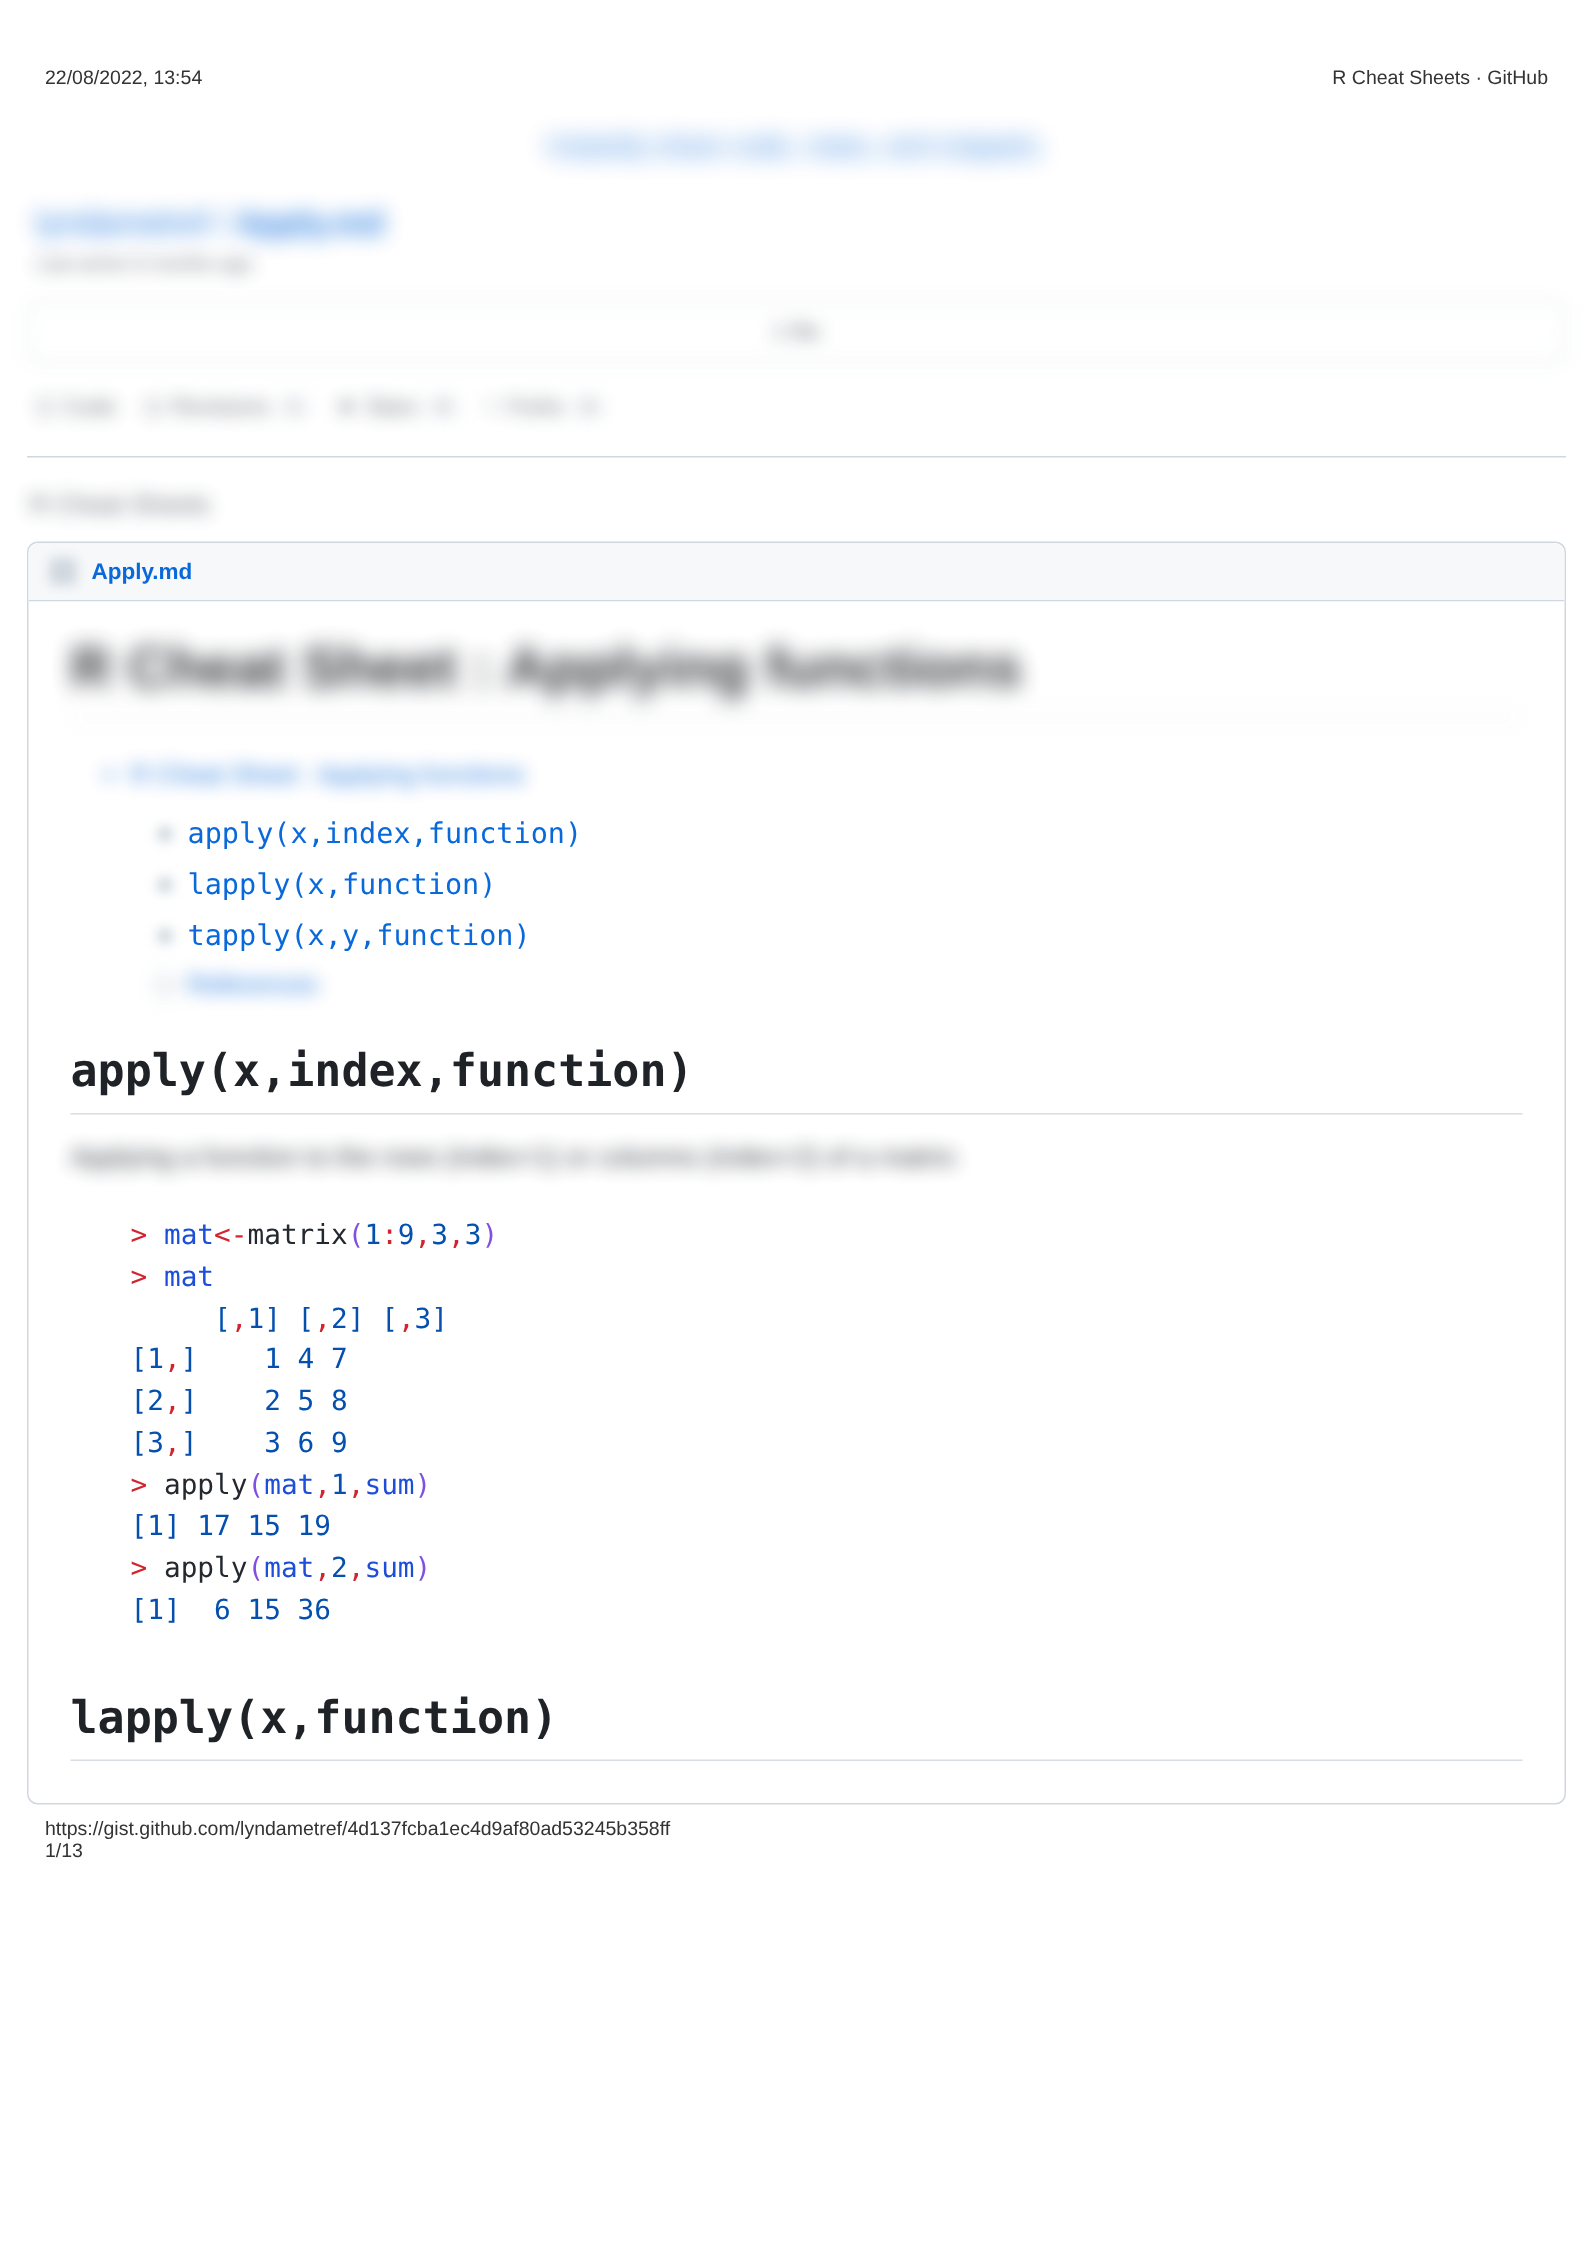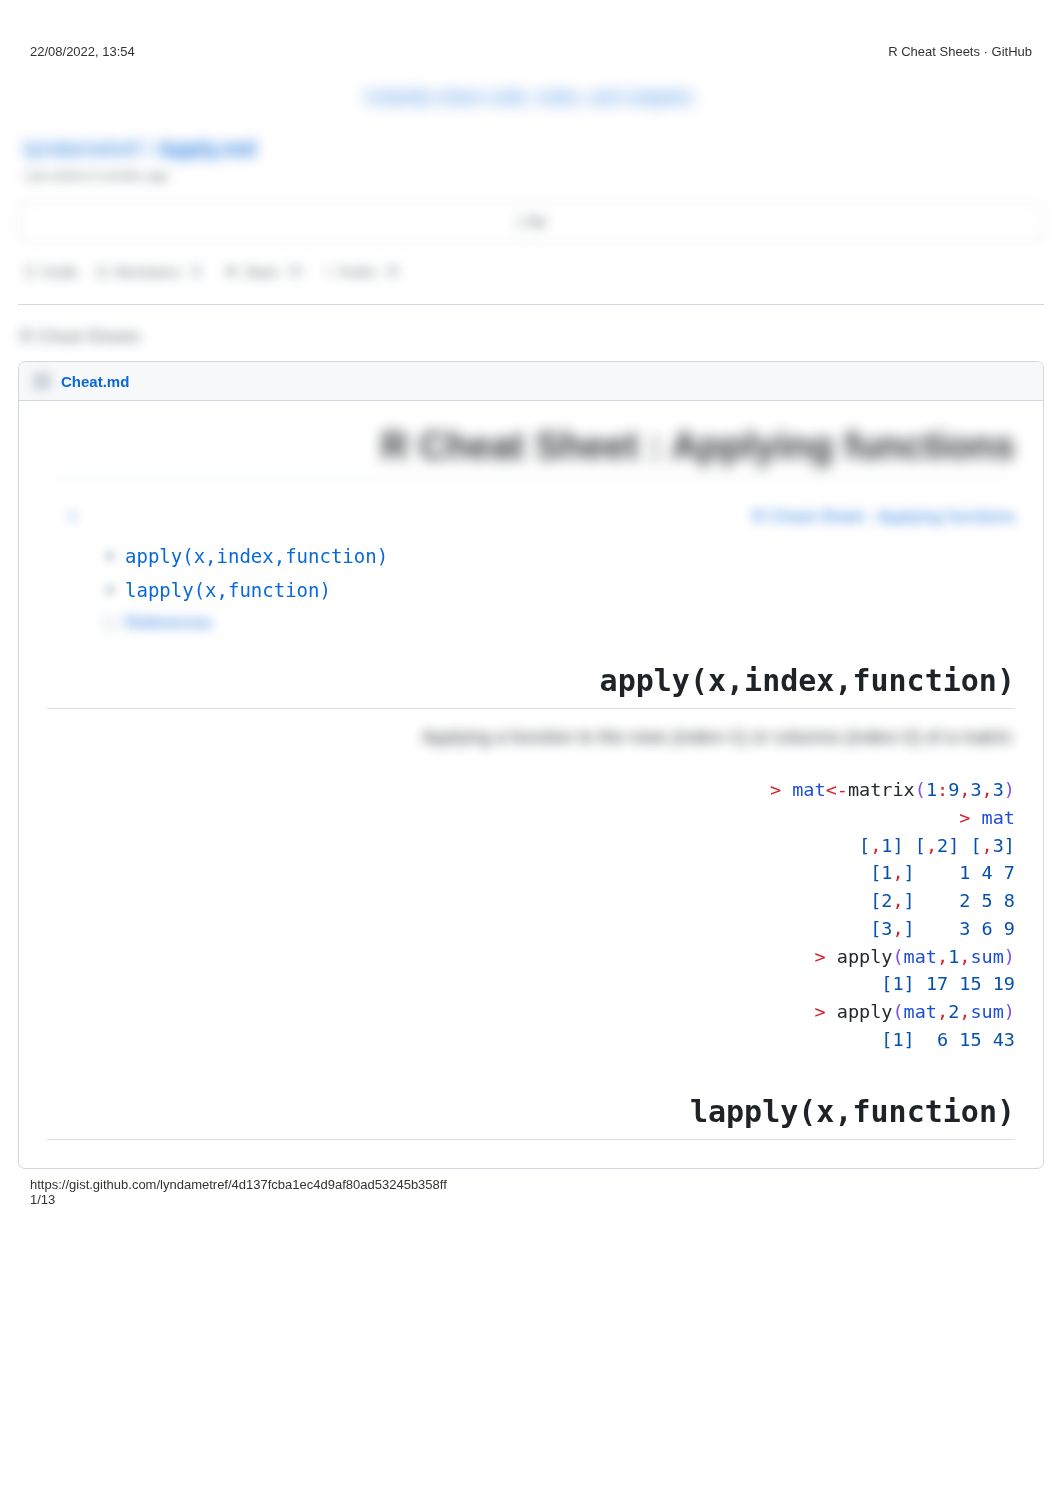--- a/index.html
+++ b/index.html
@@ -14,21 +14,21 @@
   .file-count-box { margin: 18px 10px 0; border: 1px solid #d0d7de; border-radius: 7px; padding: 11px 0; text-align: center; color: #57606a; font-size: 15px; filter: blur(6px); opacity: 0.9; }
   .actions-row { display: flex; gap: 18px; align-items: center; padding: 20px 16px 24px; filter: blur(6px); opacity: 0.9; }
   .action { display: flex; align-items: center; gap: 6px; color: #57606a; font-size: 15px; }
   .action .count { background: #eef1f3; border-radius: 10px; padding: 0 7px; font-size: 12px; color: #57606a; }
   .divider { height: 1px; background: #d0d7de; margin: 0 10px; }
   .description { padding: 22px 12px 14px; font-size: 17px; color: #57606a; filter: blur(6px); opacity: 0.9; }
   .file-box { margin: 0 10px; border: 1px solid #d0d7de; border-radius: 7px; }
   .file-header { display: flex; align-items: center; gap: 10px; padding: 10px 14px; background: #f6f8fa; border-bottom: 1px solid #d0d7de; border-radius: 7px 7px 0 0; }
   .file-icon { width: 18px; height: 18px; background: #d0d7de; border-radius: 3px; filter: blur(4px); }
   .file-name { color: #0969da; font-weight: 700; font-size: 15px; }
-  .file-body { padding: 24px 28px 10px; text-align: right; }
+  .file-body { padding: 24px 28px 10px; }
   .doc-title { font-size: 38px; font-weight: 800; color: #1f2328; padding-bottom: 10px; border-bottom: 1px solid #d8dee4; filter: blur(7px); opacity: 0.9; }
   .toc { margin: 24px 0 30px 20px; }
   .toc-root { list-style: disc; margin-left: 20px; }
   .toc-root > li { color: #0969da; font-size: 17px; filter: blur(6px); opacity: 0.9; padding: 4px 0; }
   .toc-sub { list-style: none; margin-left: 38px; margin-top: 8px; }
   .toc-sub li { padding: 6px 0; display: flex; align-items: center; gap: 10px; }
   .toc-bullet { width: 10px; height: 10px; background: #d0d7de; border-radius: 2px; filter: blur(4px); }
   .toc-sub a { color: #0969da; font-family: ui-monospace, SFMono-Regular, "SF Mono", Menlo, Consolas, monospace; font-size: 19px; text-decoration: none; }
   .toc-ref { color: #0969da; font-size: 17px; filter: blur(6px); opacity: 0.9; margin-left: 38px; margin-top: 6px; display: flex; align-items: center; gap: 10px; }
   h2.section { font-family: ui-monospace, SFMono-Regular, "SF Mono", Menlo, Consolas, monospace; font-size: 30px; font-weight: 800; color: #1f2328; padding-bottom: 10px; border-bottom: 1px solid #d8dee4; margin: 8px 0 18px; }
@@ -85,58 +85,62 @@
     </div>
   </div>
 
   <div class="divider"></div>
 
   <div class="description">R Cheat Sheets</div>
 
   <div class="file-box">
     <div class="file-header">
       <span class="file-icon"></span>
-      <a class="file-name">Cheat.md</a>
+      <a class="file-name">Apply.md</a>
     </div>
     <div class="file-body">
       <h1 class="doc-title">R Cheat Sheet : Applying functions</h1>
 
       <div class="toc">
         <ul class="toc-root">
           <li>R Cheat Sheet : Applying functions</li>
         </ul>
         <ul class="toc-sub">
           <li>
               <span class="toc-bullet"></span>
               <a>apply(x,index,function)</a>
             </li>
           <li>
               <span class="toc-bullet"></span>
               <a>lapply(x,function)</a>
+            </li>
+          <li>
+              <span class="toc-bullet"></span>
+              <a>tapply(x,y,function)</a>
             </li>
         </ul>
         <div class="toc-ref">
             <span class="toc-bullet"></span>
             <span>References</span>
           </div>
       </div>
 
       <h2 class="section">apply(x,index,function)</h2>
       <p class="section-desc">Applying a function to the rows (index=1) or columns (index=2) of a matrix:</p>
 
 <pre class="code"><span class="c-op">&gt;</span> <span class="c-sym">mat</span><span class="c-op">&lt;-</span><span class="c-call">matrix</span><span class="c-paren">(</span><span class="c-num">1</span><span class="c-op">:</span><span class="c-num">9</span><span class="c-op">,</span><span class="c-num">3</span><span class="c-op">,</span><span class="c-num">3</span><span class="c-paren">)</span>
 <span class="c-op">&gt;</span> <span class="c-sym">mat</span>
      <span class="c-idx">[</span><span class="c-op">,</span><span class="c-num">1</span><span class="c-idx">]</span> <span class="c-idx">[</span><span class="c-op">,</span><span class="c-num">2</span><span class="c-idx">]</span> <span class="c-idx">[</span><span class="c-op">,</span><span class="c-num">3</span><span class="c-idx">]</span>
 <span class="c-idx">[</span><span class="c-num">1</span><span class="c-op">,</span><span class="c-idx">]</span>    <span class="c-num">1</span> <span class="c-num">4</span> <span class="c-num">7</span>
 <span class="c-idx">[</span><span class="c-num">2</span><span class="c-op">,</span><span class="c-idx">]</span>    <span class="c-num">2</span> <span class="c-num">5</span> <span class="c-num">8</span>
 <span class="c-idx">[</span><span class="c-num">3</span><span class="c-op">,</span><span class="c-idx">]</span>    <span class="c-num">3</span> <span class="c-num">6</span> <span class="c-num">9</span>
 <span class="c-op">&gt;</span> <span class="c-call">apply</span><span class="c-paren">(</span><span class="c-sym">mat</span><span class="c-op">,</span><span class="c-num">1</span><span class="c-op">,</span><span class="c-sym">sum</span><span class="c-paren">)</span>
 <span class="c-idx">[</span><span class="c-num">1</span><span class="c-idx">]</span> <span class="c-out">17</span> <span class="c-out">15</span> <span class="c-out">19</span>
 <span class="c-op">&gt;</span> <span class="c-call">apply</span><span class="c-paren">(</span><span class="c-sym">mat</span><span class="c-op">,</span><span class="c-num">2</span><span class="c-op">,</span><span class="c-sym">sum</span><span class="c-paren">)</span>
-<span class="c-idx">[</span><span class="c-num">1</span><span class="c-idx">]</span>  <span class="c-out">6</span> <span class="c-out">15</span> <span class="c-out">43</span></pre>
+<span class="c-idx">[</span><span class="c-num">1</span><span class="c-idx">]</span>  <span class="c-out">6</span> <span class="c-out">15</span> <span class="c-out">36</span></pre>
 
       <h2 class="section">lapply(x,function)</h2>
     </div>
   </div>
 </div>
 
 <div class="page-footer">
   <span>https://gist.github.com/lyndametref/4d137fcba1ec4d9af80ad53245b358ff</span>
   <span>1/13</span>
 </div>

